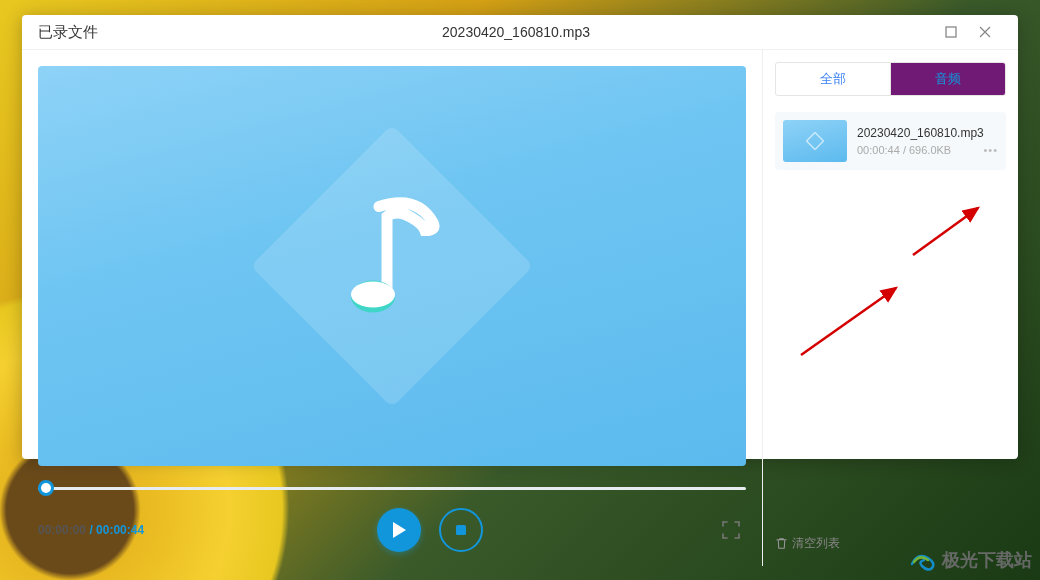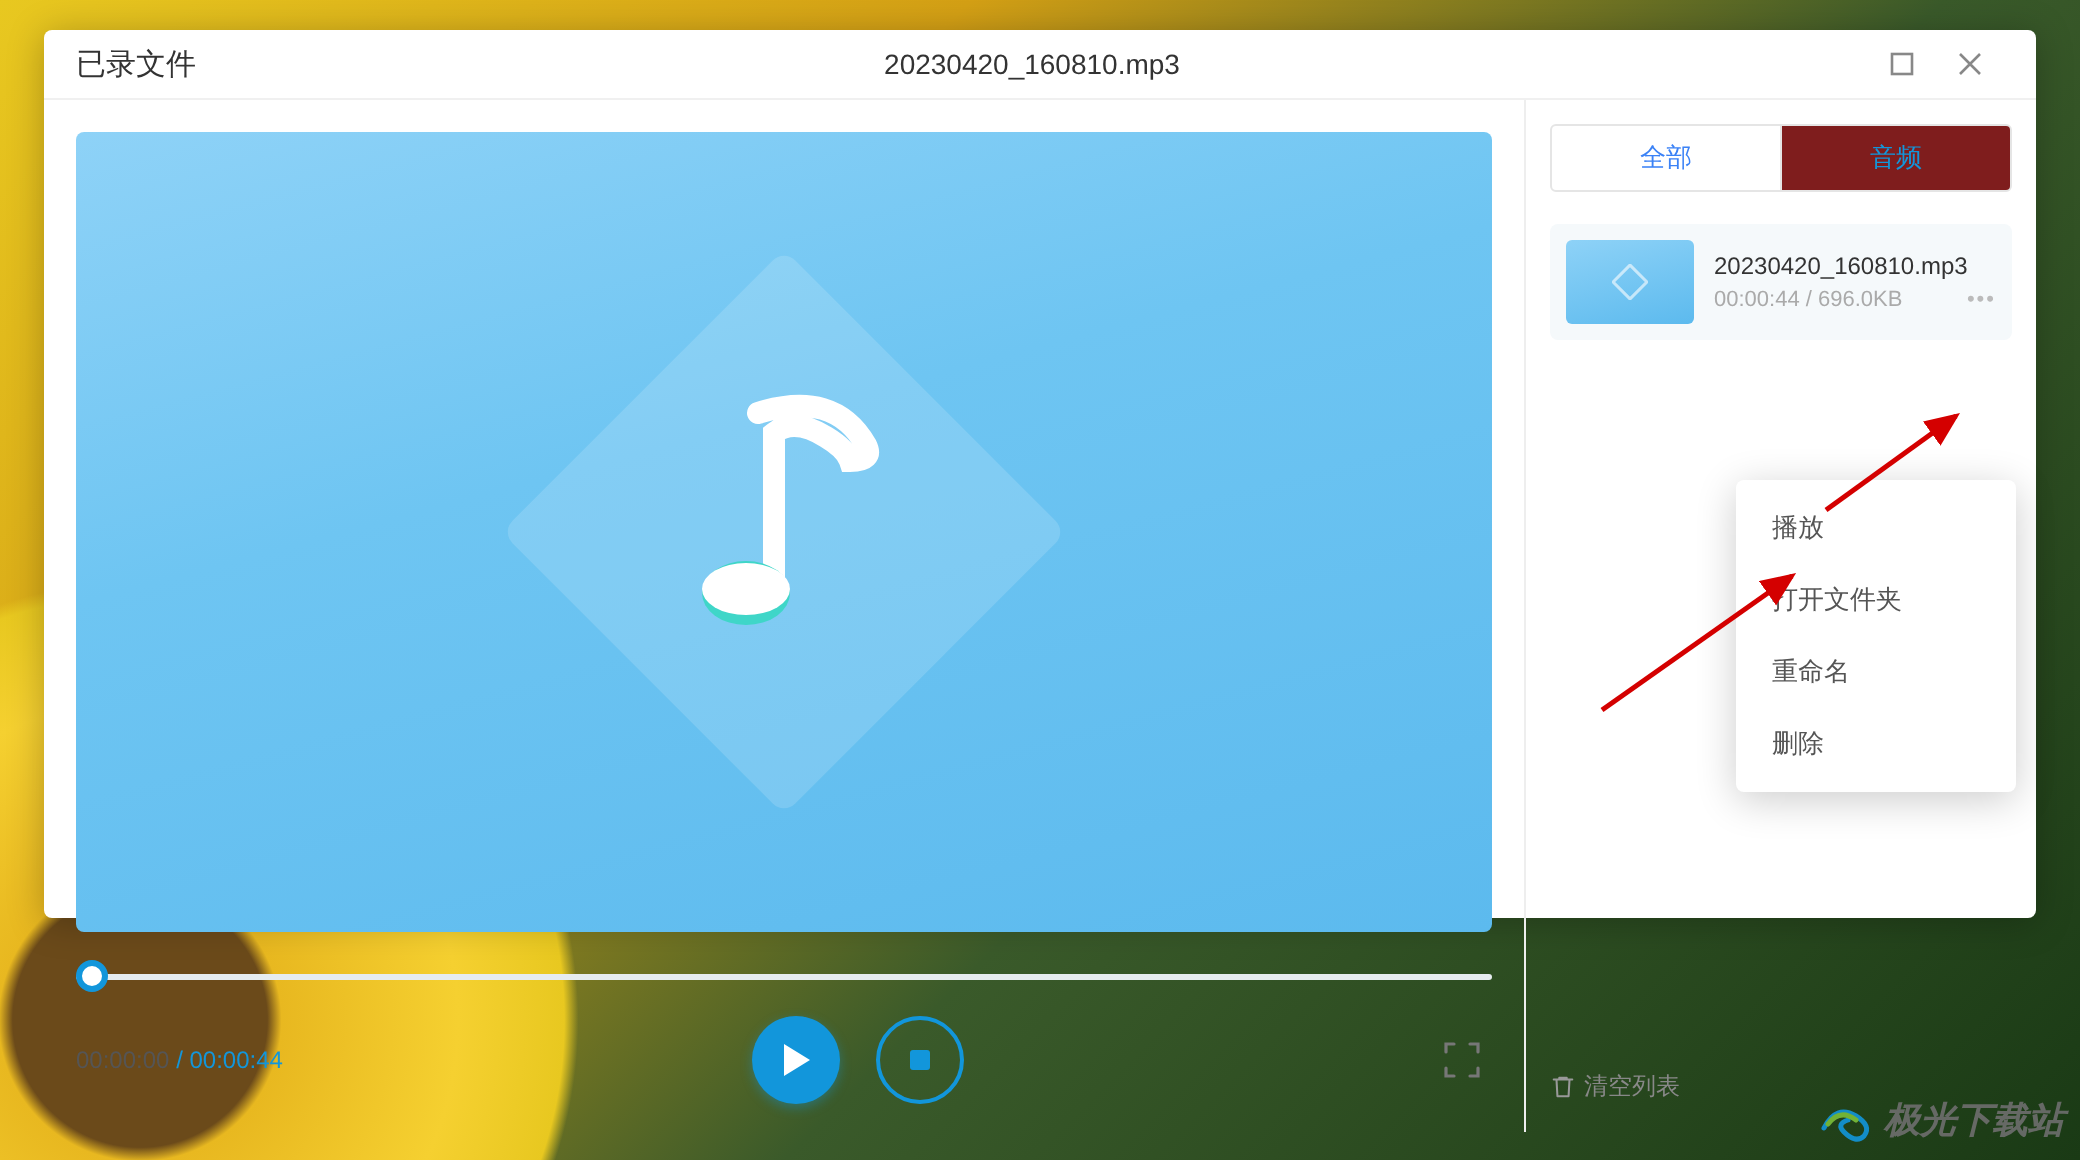--- a/index.html
+++ b/index.html
@@ -45,32 +45,32 @@
   }
   .note {
     position: absolute; top: 50%; left: 50%; transform: translate(-50%,-55%);
   }
 
   .slider-wrap { margin-top: 14px; position: relative; height: 16px; }
   .slider-track { position:absolute; top:7px; left:0; right:0; height:3px; background:#e6ecef; border-radius:2px; }
   .slider-thumb { position:absolute; top:0; left:0; width:16px; height:16px; border-radius:50%; background:#fff; border:3px solid #1296db; }
 
   .controls-row { display:flex; align-items:center; margin-top: 10px; height: 48px; }
-  .timecode { font-size: 12px; color: #1296db; }
+  .timecode { font-size: 12px; color: #1296db; font-weight: bold; }
   .timecode .cur { color:#555; }
   .center-controls { flex:1; display:flex; justify-content:center; gap:18px; }
   .play-btn { width:44px; height:44px; border-radius:50%; background:#1296db; display:flex; align-items:center; justify-content:center; cursor:pointer; box-shadow: 0 2px 6px rgba(18,150,219,.4);}
   .stop-btn { width:44px; height:44px; border-radius:50%; border:2px solid #1296db; display:flex; align-items:center; justify-content:center; cursor:pointer; }
   .fullscreen-btn { width:30px; height:30px; display:flex; align-items:center; justify-content:center; cursor:pointer; color:#666; }
 
   .right-pane { width: 255px; display:flex; flex-direction:column; padding: 12px 12px 10px 12px; position:relative; }
   .tabs { display:flex; border:1px solid #e5e5e5; border-radius:3px; overflow:hidden; }
   .tab { flex:1; text-align:center; font-size:13px; padding:7px 0; color:#3b82f6; cursor:pointer; border-right:1px solid #e5e5e5; }
   .tab:last-child { border-right:none; }
-  .tab.active { color:#1296db; background:#7f1d1d; font-weight:500; }
+  .tab.active { color:#1296db; background:#701a75; font-weight:500; }
 
   .file-item { margin-top:16px; display:flex; gap:10px; background:#f5f9fb; padding:8px 4px 8px 8px; border-radius:4px; }
   .thumb { width:64px; height:42px; border-radius:3px; background: linear-gradient(165deg,#8ed2f7,#5cbaee); display:flex; align-items:center; justify-content:center; }
   .thumb svg { opacity:.6; }
   .file-meta { flex:1; display:flex; flex-direction:column; justify-content:center; gap:4px; font-size:12px; }
   .file-name { color:#333; }
   .file-sub { color:#aaa; font-size:11px; display:flex; align-items:center; }
   .more-dots { margin-left:auto; color:#bbb; cursor:pointer; letter-spacing:1px; padding-right:4px; }
 
   .context-menu {
@@ -78,21 +78,21 @@
     background:#fff; border-radius:4px; box-shadow:0 4px 20px rgba(0,0,0,.2);
     padding:6px 0; z-index:5;
   }
   .ctx-item { padding:9px 18px; font-size:13px; color:#555; cursor:pointer; }
 
   .right-footer { margin-top:auto; font-size:12px; color:#888; display:flex; align-items:center; gap:4px; cursor:pointer; padding:4px 0; }
   .trash-icon { width:13px; height:13px; }
 
   .arrow { position:absolute; z-index:6; pointer-events:none; }
 
-  .watermark { position:absolute; right:8px; bottom:8px; z-index:20; display:flex; align-items:flex-end; gap:4px; font-size:18px; font-weight:600; color:#6e6e6e; font-style:italic; opacity:.9;}
+  .watermark { position:absolute; right:8px; bottom:8px; z-index:20; display:flex; align-items:flex-end; gap:4px; font-size:18px; font-weight:600; color:#6e6e6e; opacity:.9;}
   .watermark .swirl { width:30px; height:24px; }
 </style>
 </head>
 <body>
 
 <div class="bg-flower"></div>
 
 <div class="window">
 
   <div class="titlebar">
@@ -169,26 +169,20 @@
           <div class="file-name">20230420_160810.mp3</div>
           <div class="file-sub">
             <span>00:00:44</span>
             <span>&nbsp;/&nbsp;</span>
             <span>696.0KB</span>
             <span class="more-dots">•••</span>
           </div>
         </div>
       </div>
 
-      <div class="context-menu">
-        <div class="ctx-item">播放</div>
-        <div class="ctx-item">打开文件夹</div>
-        <div class="ctx-item">重命名</div>
-        <div class="ctx-item">删除</div>
-      </div>
 
       <div class="right-footer">
         <svg class="trash-icon" viewBox="0 0 14 14">
           <path d="M2 3 H12 M5 3 V2 H9 V3 M3.5 3 L4 12 H10 L10.5 3" stroke="#999" stroke-width="1.1" fill="none" stroke-linecap="round" stroke-linejoin="round"></path>
         </svg>
         <span>清空列表</span>
       </div>
 
       <svg class="arrow" style="top:150px; right:30px;" width="80" height="60">
         <defs>

